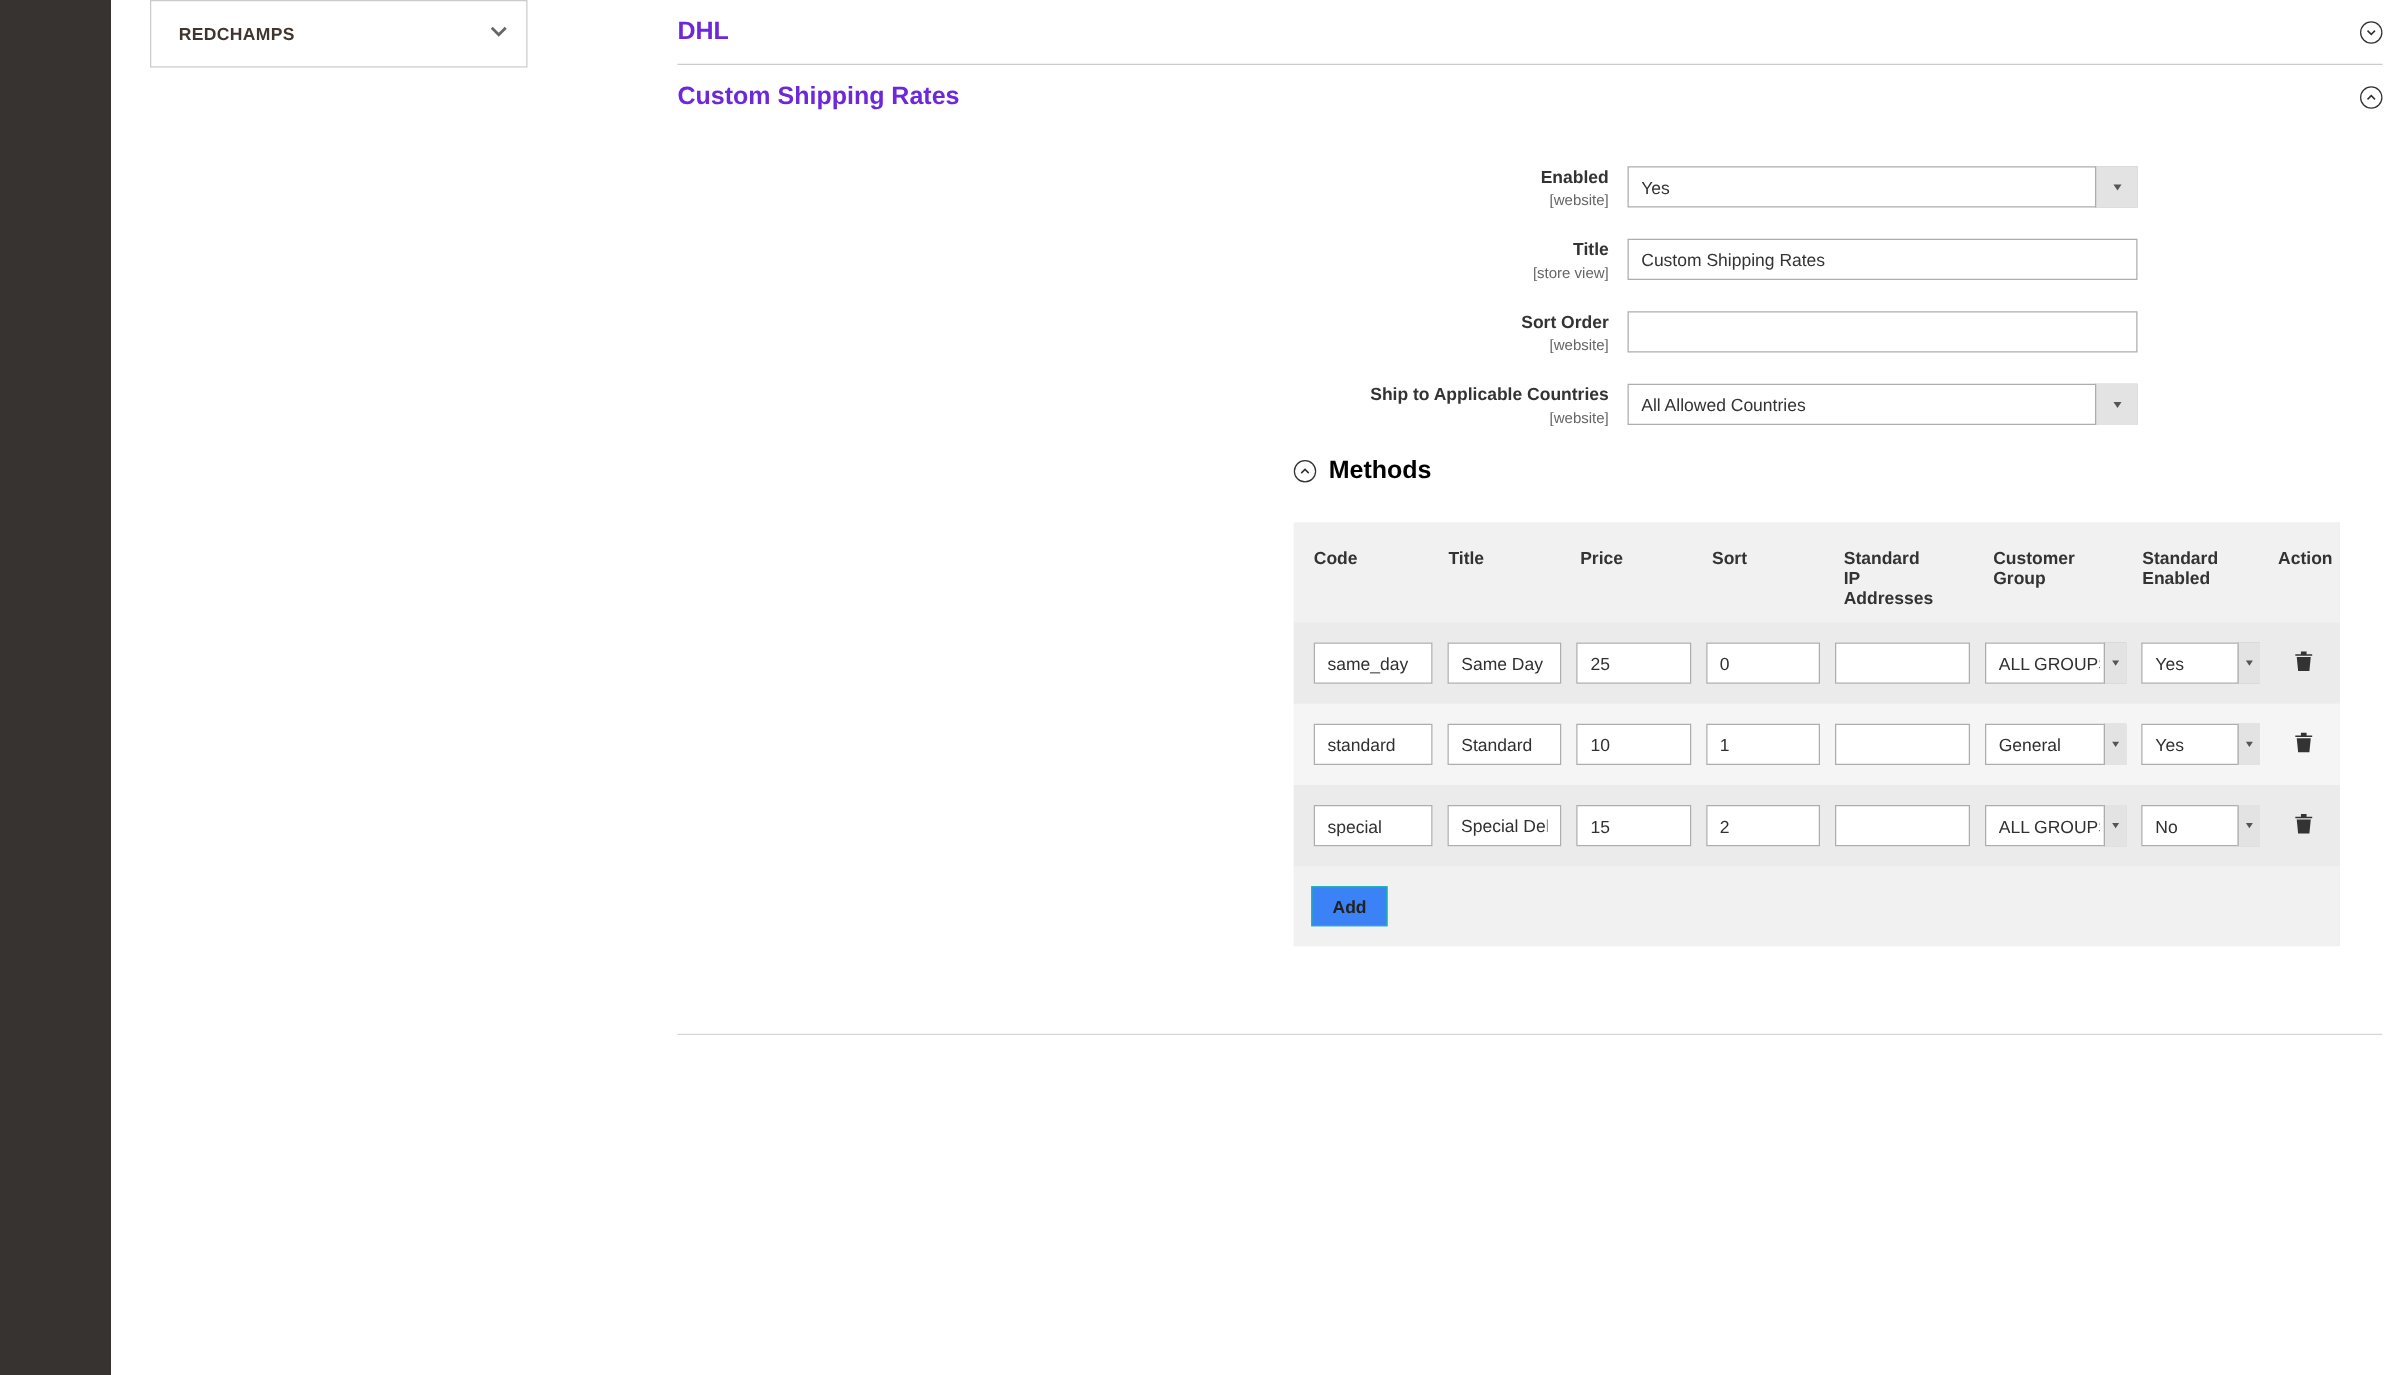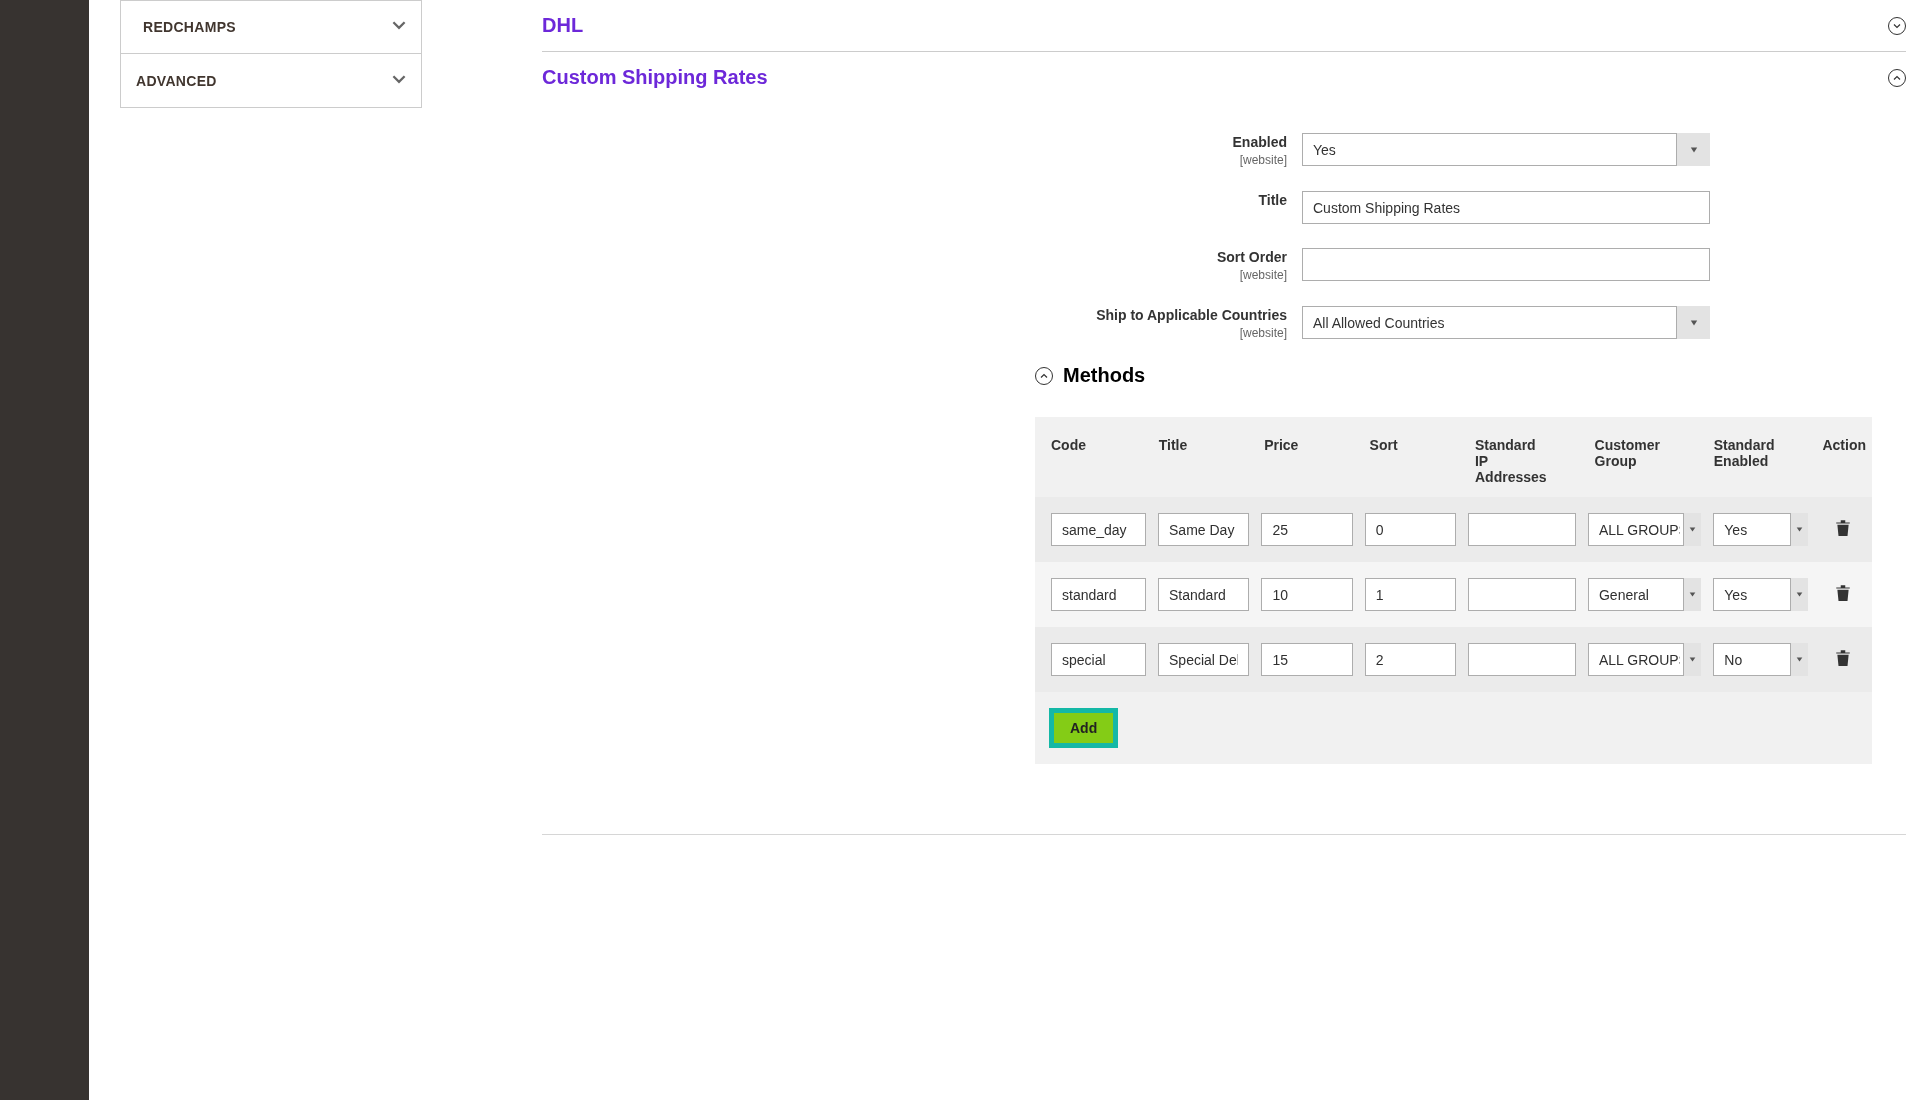--- a/index.html
+++ b/index.html
@@ -92,21 +92,21 @@
   border-left:1px solid #adadad; background:#e3e3e3;
   display:flex; align-items:center; justify-content:center; pointer-events:none;
 }
 .cell-caret svg { width:7px; height:7px; }
 
 .trash-btn { background:none; border:none; cursor:pointer; padding:4px; }
 .trash-btn svg { width:16px; height:18px; }
 
 .add-row { padding: 16px 0 16px 14px; background:#f1f1f1; }
 .add-btn {
-  background:#84cc16; border:5px solid #14b8a6; padding:7px 16px;
+  background:#3b82f6; border:1px solid #14b8a6; padding:7px 16px;
   font-size:14px; font-weight:600; color:#222; cursor:pointer;
 }
 
 .footer-line { border-top:1px solid #d6d6d6; margin-top:70px; height:40px; }
 
 .truncate { white-space:nowrap; overflow:hidden; text-overflow:clip; }
 </style>
 </head>
 <body>
 
@@ -116,28 +116,20 @@
 
   <div class="sidebar-tabs">
     <div class="sidebar-tab">
       <span class="sidebar-tab-label">REDCHAMPS</span>
       <span class="chev">
         <svg viewBox="0 0 10 10">
             <polyline points="1,3 5,7 9,3" fill="none" stroke="#666" stroke-width="1.6"></polyline>
           </svg>
       </span>
     </div>
-    <div class="sidebar-tab">
-      <span class="sidebar-tab-label">ADVANCED</span>
-      <span class="chev">
-        <svg viewBox="0 0 10 10">
-            <polyline points="1,3 5,7 9,3" fill="none" stroke="#666" stroke-width="1.6"></polyline>
-          </svg>
-      </span>
-    </div>
   </div>
 
   <div class="content">
 
     <div class="section-head">
       <span class="section-title">DHL</span>
       <span class="circle-toggle">
         <svg viewBox="0 0 10 10">
             <polyline points="2,3.5 5,6.5 8,3.5" fill="none" stroke="#333" stroke-width="1.2"></polyline>
           </svg>
@@ -170,20 +162,21 @@
                   <polygon points="1,2 9,2 5,8" fill="#555"></polygon>
                 </svg>
             </span>
           </div>
         </div>
       </div>
 
       <div class="form-row">
         <div class="form-label-col">
           <span class="form-label">Title</span>
+          <span class="form-scope">[store view]</span>
         </div>
         <div class="form-field-col">
           <input class="text-input" value="Custom Shipping Rates" style="">
         </div>
       </div>
 
       <div class="form-row">
         <div class="form-label-col">
           <span class="form-label">Sort Order</span>
           <span class="form-scope">[website]</span>

